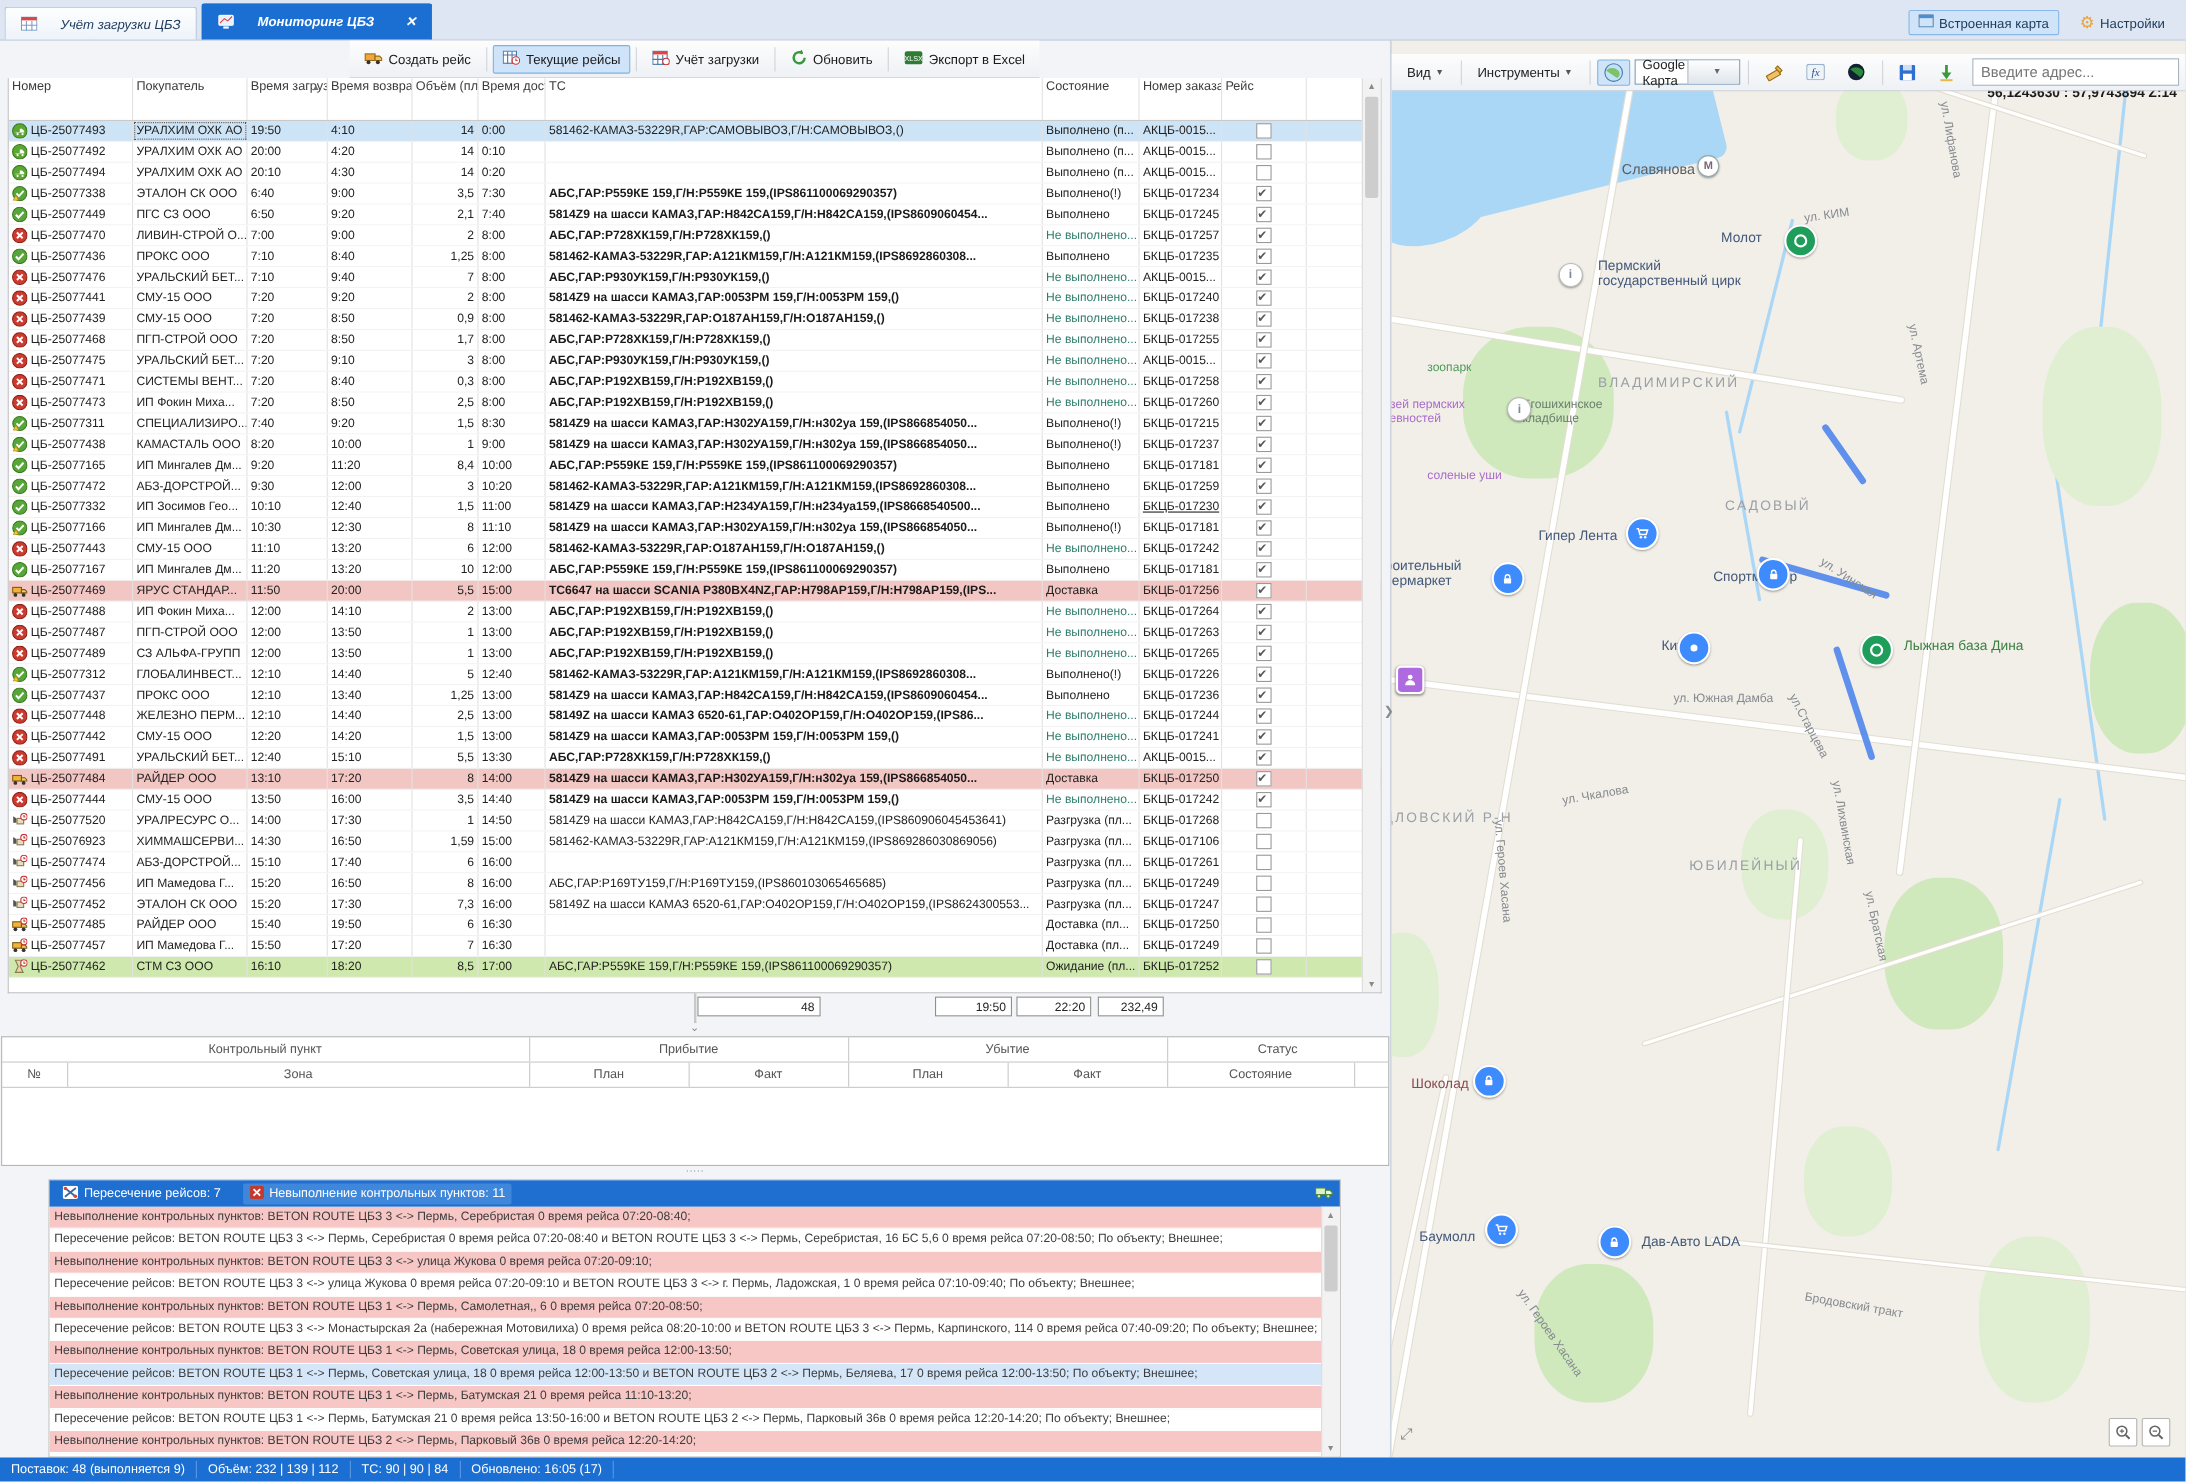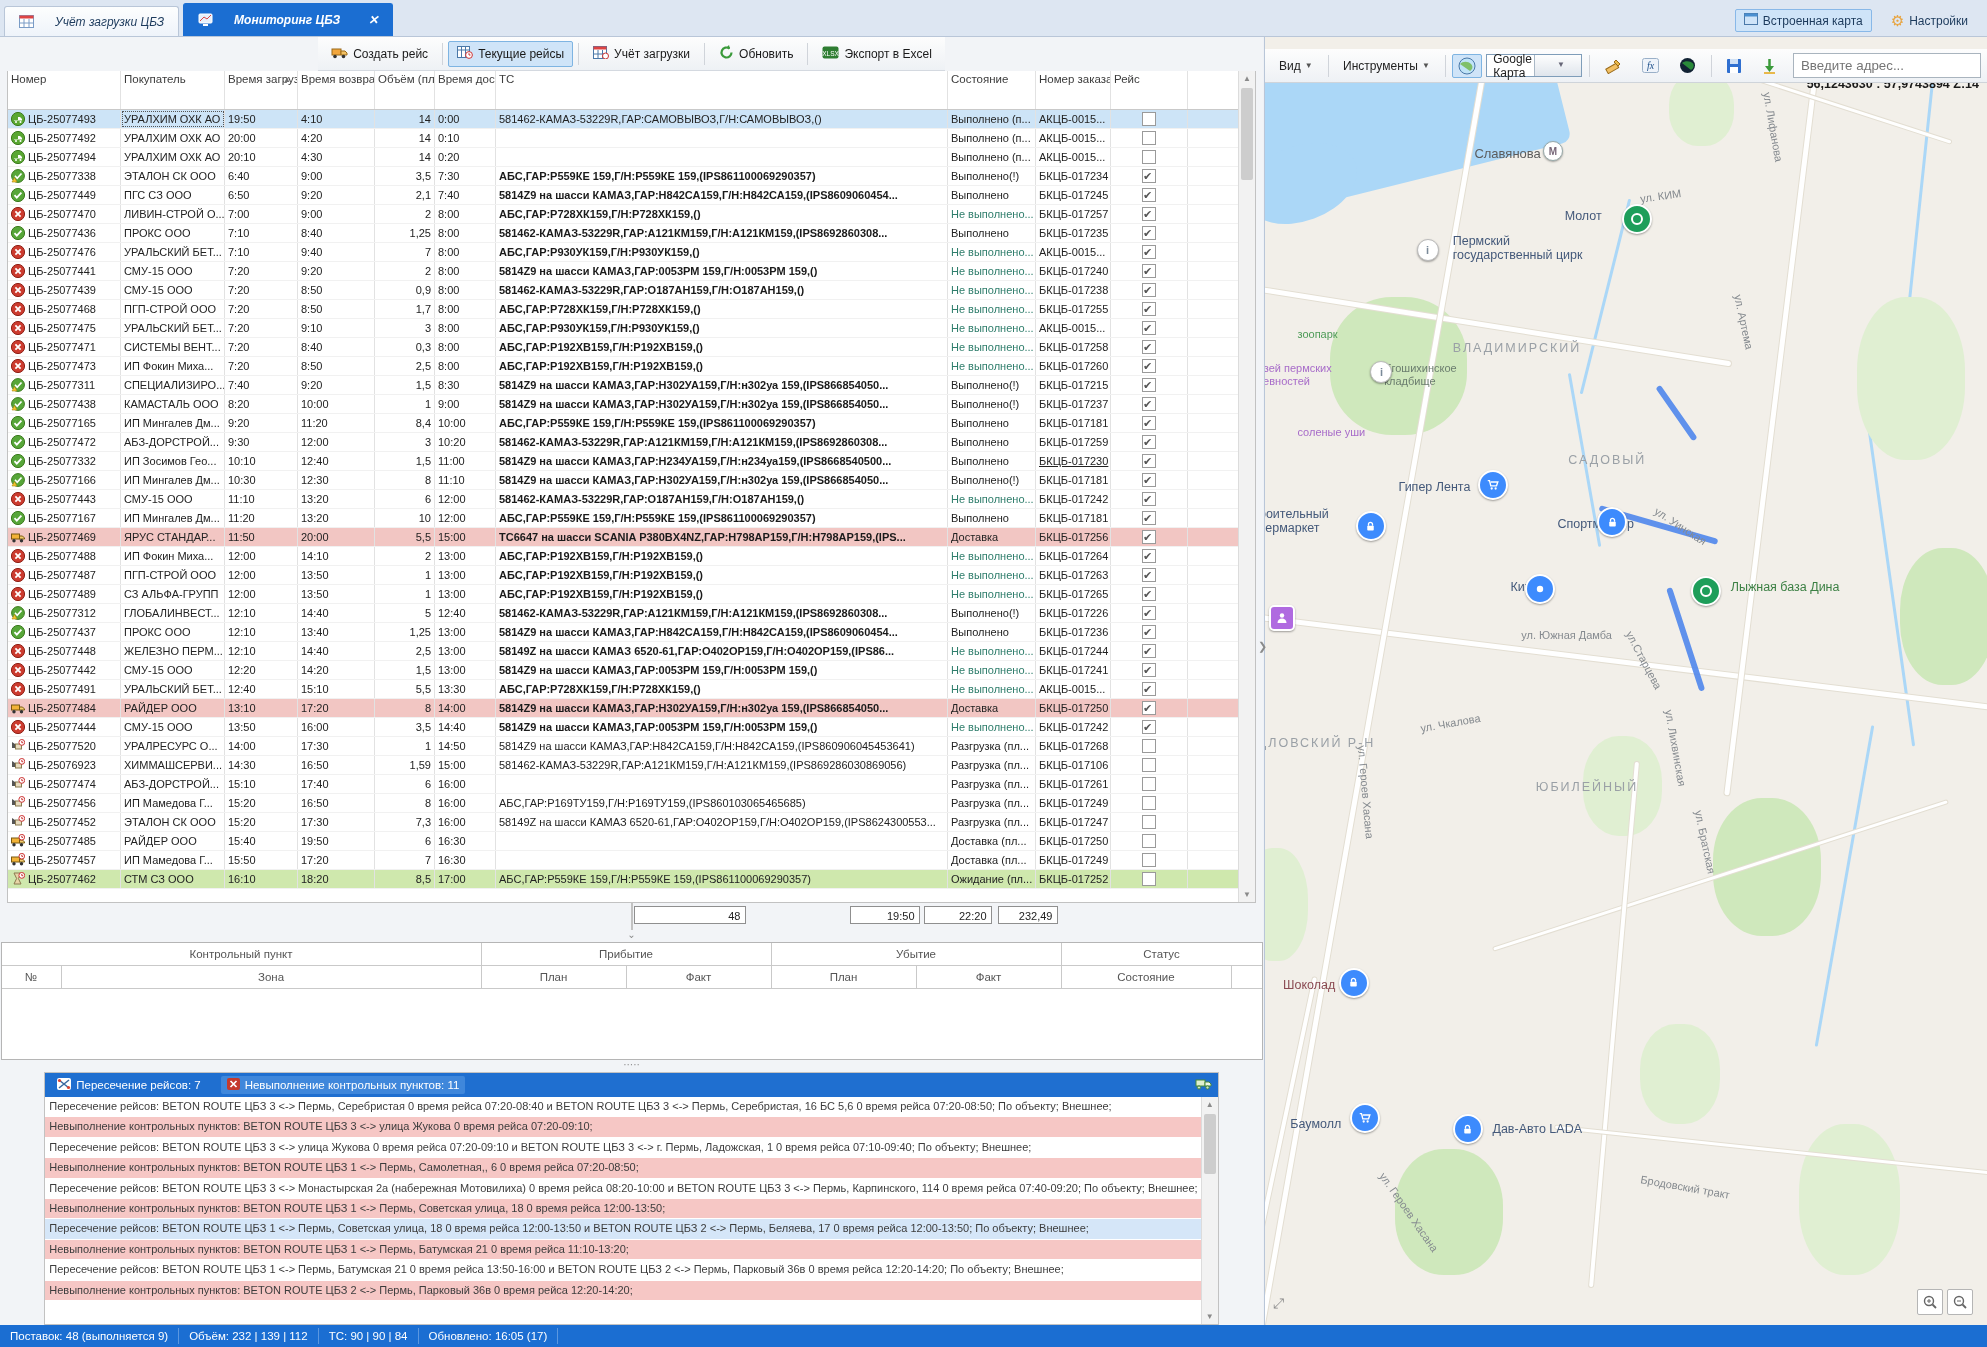--- a/index.html
+++ b/index.html
@@ -1091,20 +1091,21 @@
         </div>
         <div class="spacer"></div>
         <span><svg width="17" height="12" viewBox="0 0 17 12">
               <rect x="1" y="2" width="9" height="6" fill="#dff0d0" stroke="#4a8a3a"></rect>
               <path d="M10 4h4l2 2v2h-6z" fill="#eef6e6" stroke="#4a8a3a"></path>
               <circle cx="4" cy="9.5" r="1.6" fill="#cfe8c0" stroke="#4a8a3a"></circle>
               <circle cx="12.5" cy="9.5" r="1.6" fill="#cfe8c0" stroke="#4a8a3a"></circle>
             </svg></span>
       </div>
       <div class="logbody" id="logbody">
+          <div class="lrow pink">Невыполнение контрольных пунктов: BETON ROUTE ЦБЗ 3 &lt;-&gt; Пермь, Серебристая  0 время рейса 07:20-08:40;</div>
           <div class="lrow ">Пересечение рейсов: BETON ROUTE ЦБЗ 3 &lt;-&gt; Пермь, Серебристая  0 время рейса 07:20-08:40 и BETON ROUTE ЦБЗ 3 &lt;-&gt; Пермь, Серебристая, 16 БС 5,6  0 время рейса 07:20-08:50; По объекту; Внешнее;</div>
           <div class="lrow pink">Невыполнение контрольных пунктов: BETON ROUTE ЦБЗ 3 &lt;-&gt; улица Жукова  0 время рейса 07:20-09:10;</div>
           <div class="lrow ">Пересечение рейсов: BETON ROUTE ЦБЗ 3 &lt;-&gt; улица Жукова  0 время рейса 07:20-09:10 и BETON ROUTE ЦБЗ 3 &lt;-&gt; г. Пермь, Ладожская, 1  0 время рейса 07:10-09:40; По объекту; Внешнее;</div>
           <div class="lrow pink">Невыполнение контрольных пунктов: BETON ROUTE ЦБЗ 1 &lt;-&gt; Пермь, Самолетная,, 6  0 время рейса 07:20-08:50;</div>
           <div class="lrow ">Пересечение рейсов: BETON ROUTE ЦБЗ 3 &lt;-&gt; Монастырская 2а (набережная Мотовилиха)  0 время рейса 08:20-10:00 и BETON ROUTE ЦБЗ 3 &lt;-&gt; Пермь, Карпинского, 114  0 время рейса 07:40-09:20; По объекту; Внешнее;</div>
           <div class="lrow pink">Невыполнение контрольных пунктов: BETON ROUTE ЦБЗ 1 &lt;-&gt; Пермь, Советская улица, 18  0 время рейса 12:00-13:50;</div>
           <div class="lrow selected">Пересечение рейсов: BETON ROUTE ЦБЗ 1 &lt;-&gt; Пермь, Советская улица, 18  0 время рейса 12:00-13:50 и BETON ROUTE ЦБЗ 2 &lt;-&gt; Пермь, Беляева, 17  0 время рейса 12:00-13:50; По объекту; Внешнее;</div>
           <div class="lrow pink">Невыполнение контрольных пунктов: BETON ROUTE ЦБЗ 1 &lt;-&gt; Пермь, Батумская 21  0 время рейса 11:10-13:20;</div>
           <div class="lrow ">Пересечение рейсов: BETON ROUTE ЦБЗ 1 &lt;-&gt; Пермь, Батумская 21  0 время рейса 13:50-16:00 и BETON ROUTE ЦБЗ 2 &lt;-&gt; Пермь, Парковый 36в  0 время рейса 12:20-14:20; По объекту; Внешнее;</div>
           <div class="lrow pink">Невыполнение контрольных пунктов: BETON ROUTE ЦБЗ 2 &lt;-&gt; Пермь, Парковый 36в  0 время рейса 12:20-14:20;</div>

